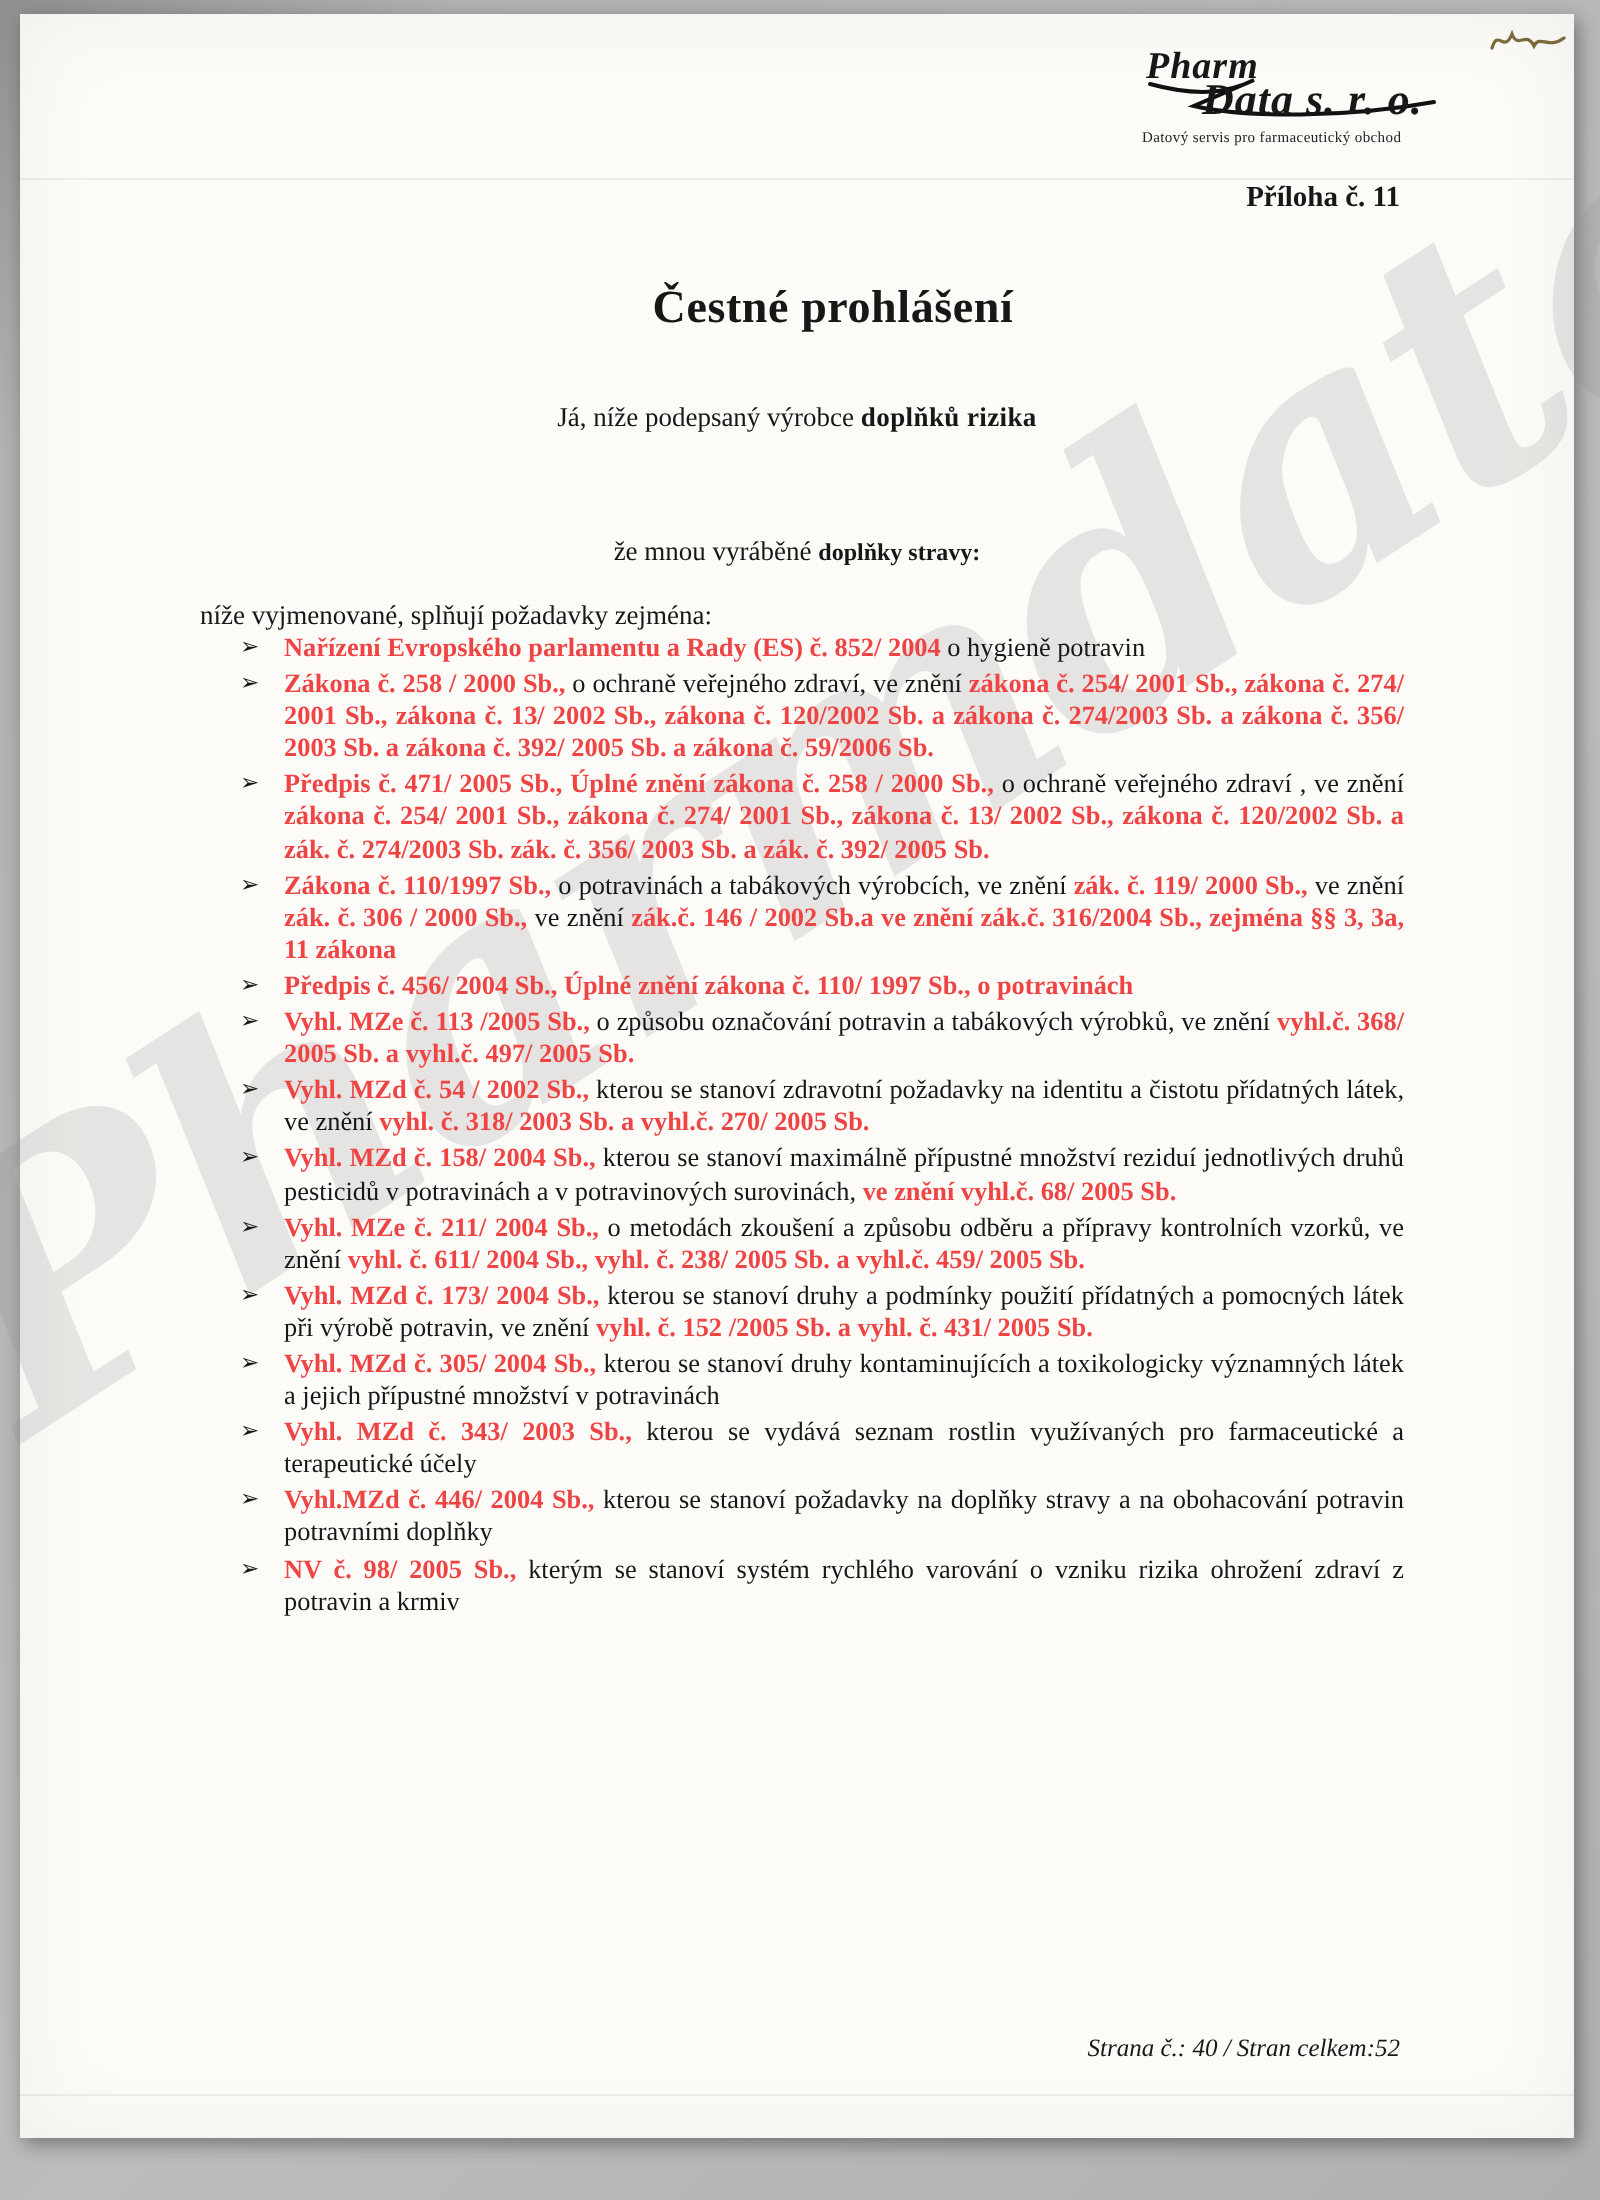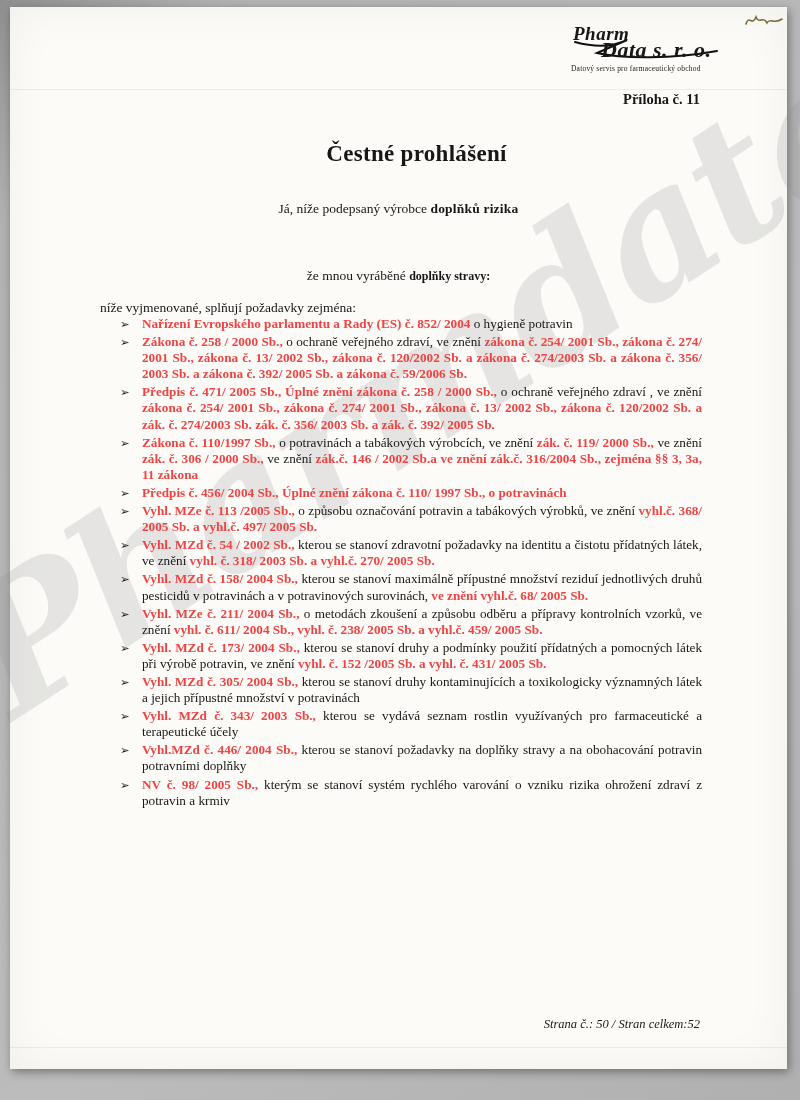--- a/index.html
+++ b/index.html
@@ -112,15 +112,15 @@
         <li><span class="bullet">➢</span><b>Vyhl. MZd č. 54 / 2002 Sb.,</b><span> kterou se stanoví zdravotní požadavky na identitu a čistotu přídatných látek, ve znění </span><b>vyhl. č. 318/ 2003 Sb. a vyhl.č. 270/ 2005 Sb.</b></li>
         <li><span class="bullet">➢</span><b>Vyhl. MZd č. 158/ 2004 Sb.,</b><span> kterou se stanoví maximálně přípustné množství reziduí jednotlivých druhů pesticidů v potravinách a v potravinových surovinách, </span><b>ve znění vyhl.č. 68/ 2005 Sb.</b></li>
         <li><span class="bullet">➢</span><b>Vyhl. MZe č. 211/ 2004 Sb.,</b><span> o metodách zkoušení a způsobu odběru a přípravy kontrolních vzorků, ve znění </span><b>vyhl. č. 611/ 2004 Sb., vyhl. č. 238/ 2005 Sb. a vyhl.č. 459/ 2005 Sb.</b></li>
         <li><span class="bullet">➢</span><b>Vyhl. MZd č. 173/ 2004 Sb.,</b><span> kterou se stanoví druhy a podmínky použití přídatných a pomocných látek při výrobě potravin, ve znění </span><b>vyhl. č. 152 /2005 Sb. a vyhl. č. 431/ 2005 Sb.</b></li>
         <li><span class="bullet">➢</span><b>Vyhl. MZd č. 305/ 2004 Sb.,</b><span> kterou se stanoví druhy kontaminujících a toxikologicky významných látek a jejich přípustné množství v potravinách</span></li>
         <li><span class="bullet">➢</span><b>Vyhl. MZd č. 343/ 2003 Sb.,</b><span> kterou se vydává seznam rostlin využívaných pro farmaceutické a terapeutické účely</span></li>
         <li><span class="bullet">➢</span><b>Vyhl.MZd č. 446/ 2004 Sb.,</b><span> kterou se stanoví požadavky na doplňky stravy a na obohacování potravin potravními doplňky</span></li>
         <li><span class="bullet">➢</span><b>NV č. 98/ 2005 Sb.,</b><span> kterým se stanoví systém rychlého varování o vzniku rizika ohrožení zdraví z potravin a krmiv</span></li>
       </ul>
 
-    <div class="footer">Strana č.: 50 / Stran celkem:52</div>
+    <div class="footer">Strana č.: 40 / Stran celkem:52</div>
   </div>
 </div>
 
 </body></html>

